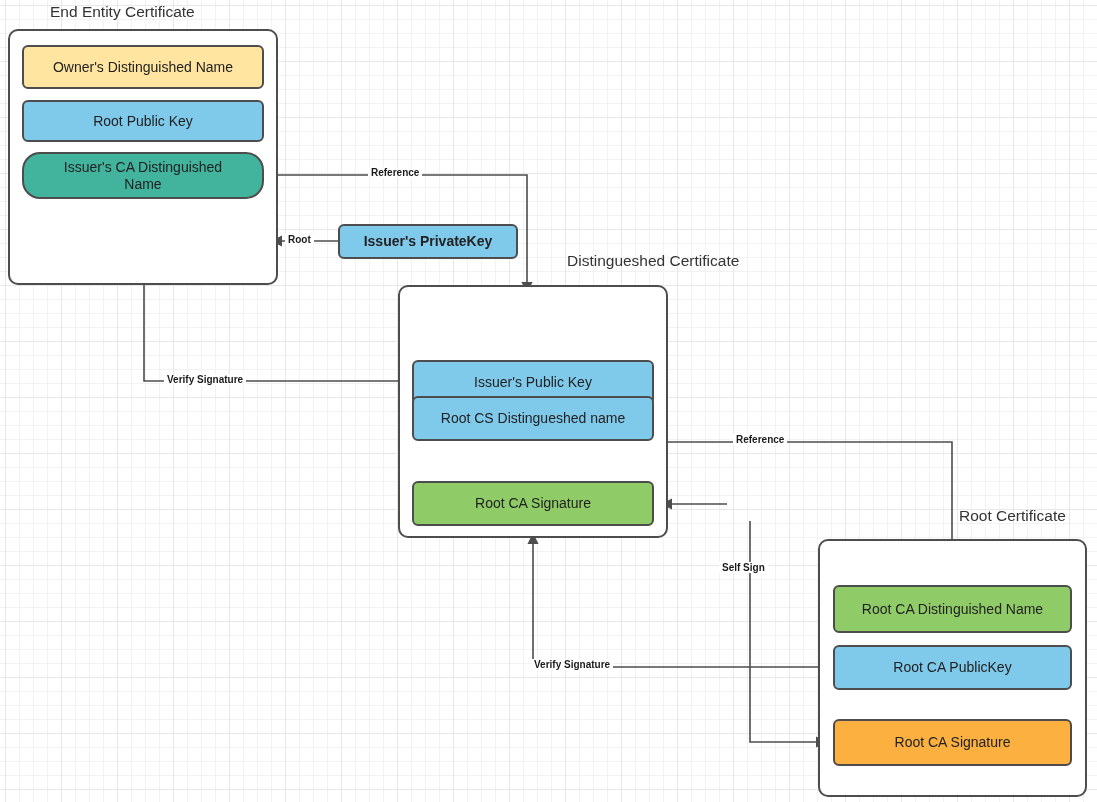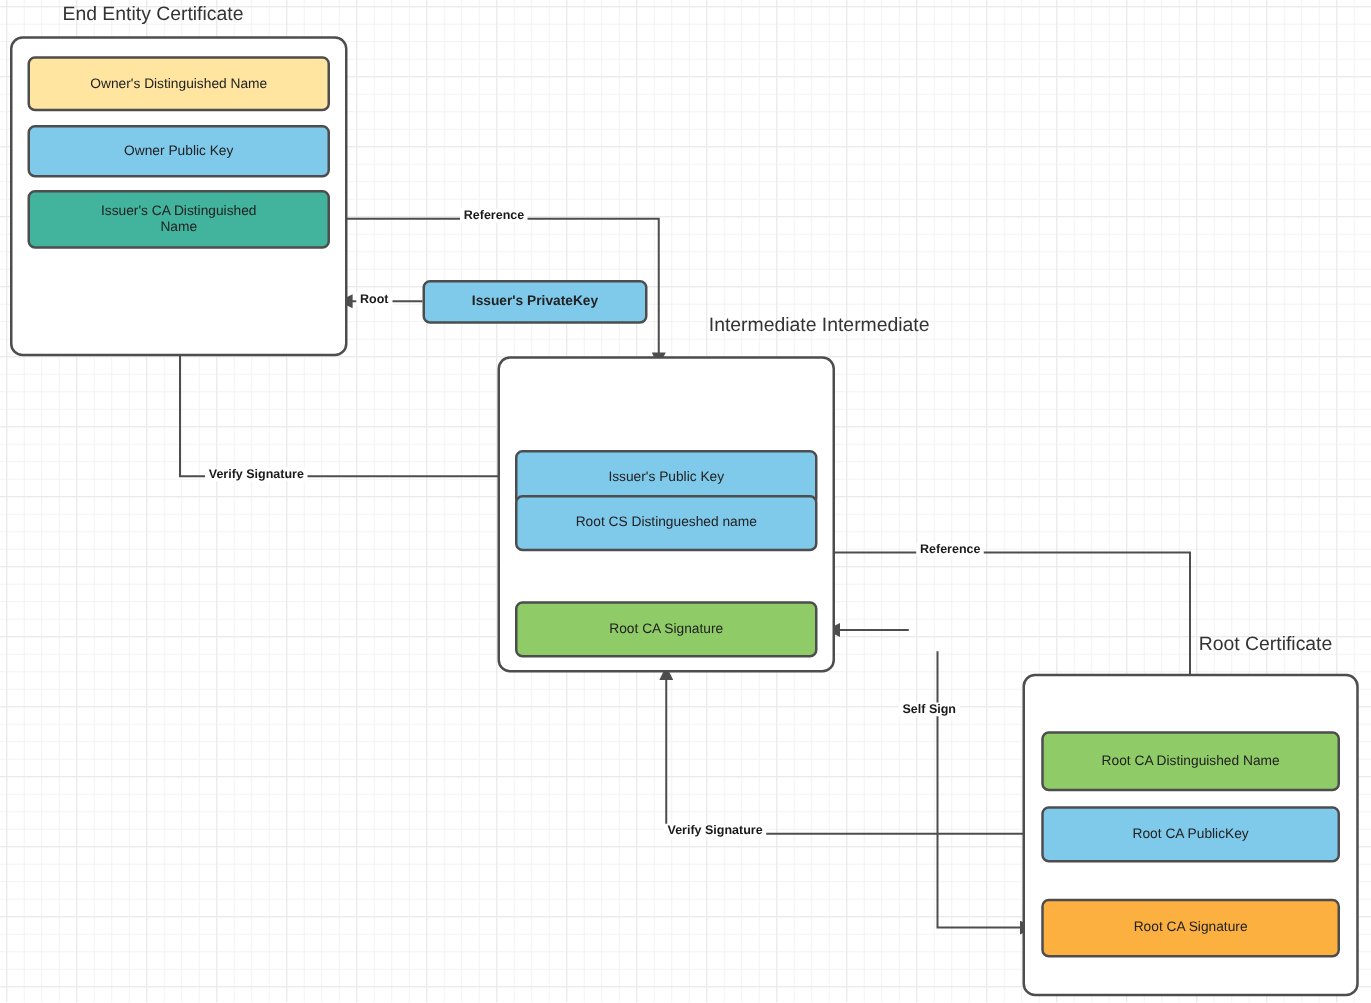--- a/index.html
+++ b/index.html
@@ -49,21 +49,21 @@
   }
   .node {
     position: absolute;
     box-sizing: border-box;
     border: 2px solid #4d4d4d;
     border-radius: 6px;
     display: flex;
     align-items: center;
     justify-content: center;
     text-align: center;
-    font-size: 11px;
+    font-size: 14px;
     color: #222222;
     line-height: 1.18;
     padding: 2px 6px;
     white-space: pre-line;
   }
   .edge-label {
     position: absolute;
     font-size: 10px;
     font-weight: bold;
     color: #1a1a1a;
@@ -100,30 +100,30 @@
       <path d="M 750 521 L 750 742 L 826 742" marker-end="url(#arrow)"></path>
 
       <path d="M 833 667 L 533 667 L 533 534" marker-end="url(#arrow)"></path>
     </g>
   </svg>
 
   <div class="container-box" style="left:8px; top:29px; width:270px; height:256px;"></div>
   <div class="group-title" style="left:50px; top:3px;">End Entity Certificate</div>
 
   <div class="container-box" style="left:398px; top:285px; width:270px; height:253px;"></div>
-  <div class="group-title" style="left:567px; top:252px;">Intermediate Intermediate</div>
+  <div class="group-title" style="left:567px; top:252px;">Distingueshed Certificate</div>
 
   <div class="container-box" style="left:818px; top:539px; width:269px; height:258px;"></div>
   <div class="group-title" style="left:959px; top:507px;">Root Certificate</div>
 
   <div class="node" style="left:22px; top:45px; width:242px; height:44px; background:#ffe5a0;">Owner's Distinguished Name</div>
 
-  <div class="node" style="left:22px; top:100px; width:242px; height:42px; background:#7fc9eb;">Owner Public  Key</div>
+  <div class="node" style="left:22px; top:100px; width:242px; height:42px; background:#7fc9eb;">Root Public  Key</div>
 
-  <div class="node" style="left:22px; top:152px; width:242px; height:47px; background:#42b39c;">Issuer's CA Distinguished
+  <div class="node" style="left:22px; top:152px; width:242px; height:47px; background:#42b39c;border-radius:18px;">Issuer's CA Distinguished
 Name</div>
 
 
   <div class="node" style="left:338px; top:224px; width:180px; height:35px; background:#7fc9eb;font-weight:bold;">Issuer's PrivateKey</div>
 
 
   <div class="node" style="left:412px; top:360px; width:242px; height:45px; background:#7fc9eb;">Issuer's Public  Key</div>
 
   <div class="node" style="left:412px; top:396px; width:242px; height:45px; background:#7fc9eb;">Root CS Distingueshed name</div>
 

